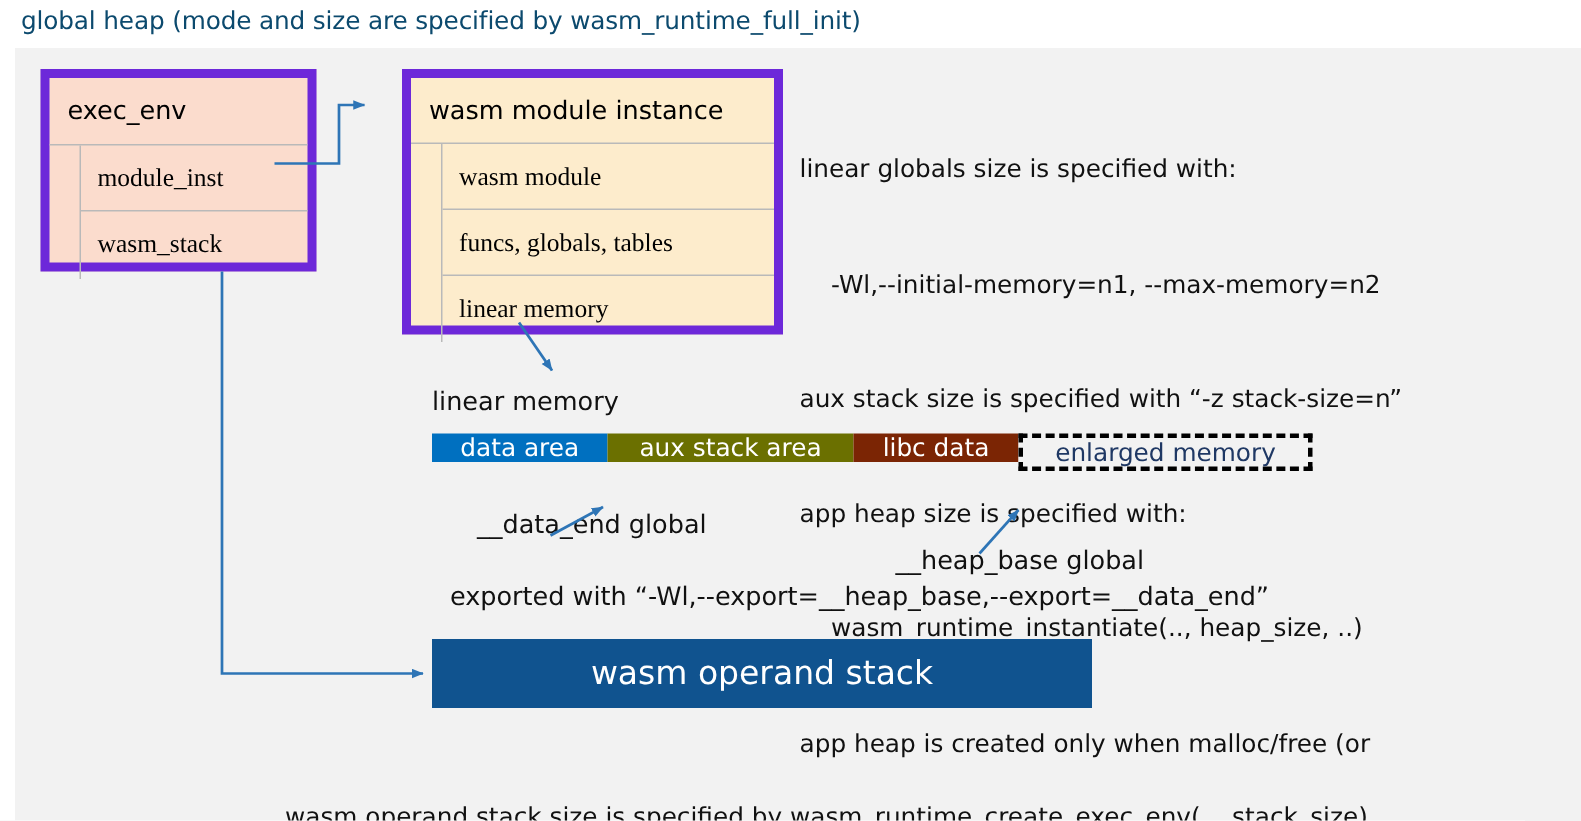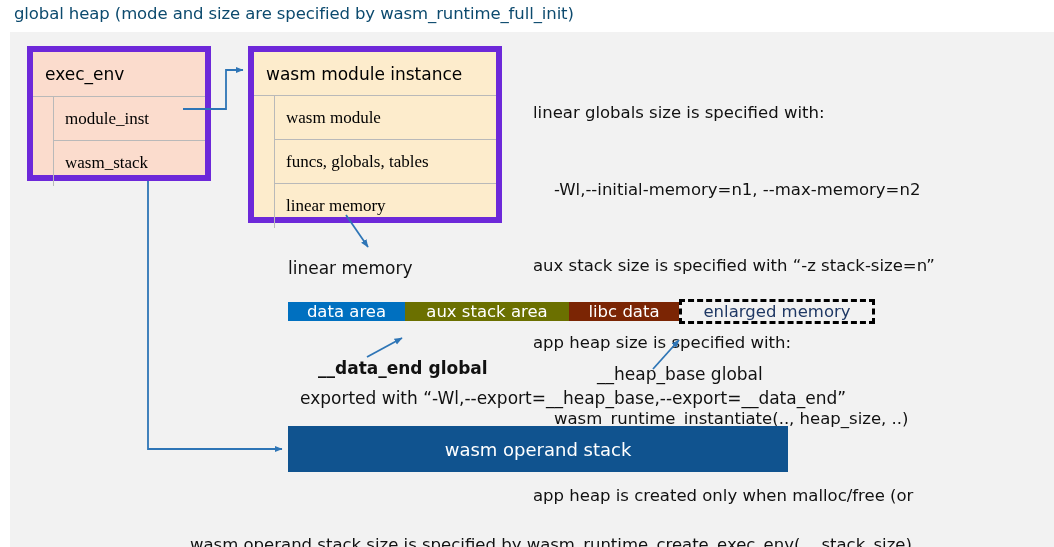--- a/index.html
+++ b/index.html
@@ -65,44 +65,44 @@
 
   
   .lm-label{
     position:absolute;left:288px;top:258px;
     font-size:17px;color:#111;
   }
 
   
   .membar{
     position:absolute;left:288px;top:289px;height:45px;
-    display:flex;align-items:center;
+    display:flex;align-items:flex-start;
   }
   .seg{
     display:flex;align-items:center;justify-content:center;
     font-size:16.5px;color:#ffffff;box-sizing:border-box;
     white-space:nowrap;
   }
   .seg.dashed{
     background:#f2f2f2;color:#1f3864;
     border:3px dashed #000000;
   }
 
   
   .ann{position:absolute;font-size:17px;color:#111;white-space:nowrap;}
-  #ann-data-end{left:318px;top:358px;font-weight:bold;}
+  #ann-data-end{left:318px;top:340px;}
   #ann-heap-base{left:597px;top:364px;}
   #ann-exported{left:300px;top:388px;}
 
   
   #operand-stack{
-    position:absolute;left:288px;top:426px;width:500px;height:46px;
+    position:absolute;left:288px;top:426px;width:440px;height:46px;
     background:#10538f;
     display:flex;align-items:center;justify-content:center;
-    color:#ffffff;font-size:18px;
+    color:#ffffff;font-size:22px;
   }
 
   
   .bottom-notes{
     position:absolute;left:190px;top:481px;width:845px;
     font-size:16.5px;line-height:25.5px;color:#111;white-space:pre;
   }
 
   
   #wires{position:absolute;left:0;top:0;width:1054px;height:547px;pointer-events:none;}
@@ -120,21 +120,21 @@
     <div class="hdr">exec_env</div>
     <div class="rowwrap" style="height:89px;">
       <div class="gutter"></div>
       <div class="rows">
         <div class="row">module_inst</div>
         <div class="row">wasm_stack</div>
       </div>
     </div>
   </div>
 
-  <div class="struct" id="module-inst" style="background: rgb(253, 236, 204);">
+  <div class="struct" id="module-inst" style="background: rgb(253, 236, 204); margin-left: 20px;">
     <div class="hdr">wasm module instance</div>
     <div class="rowwrap" style="height:132px;">
       <div class="gutter"></div>
       <div class="rows">
         <div class="row">wasm module</div>
         <div class="row">funcs, globals, tables</div>
         <div class="row">linear memory</div>
       </div>
     </div>
   </div>

